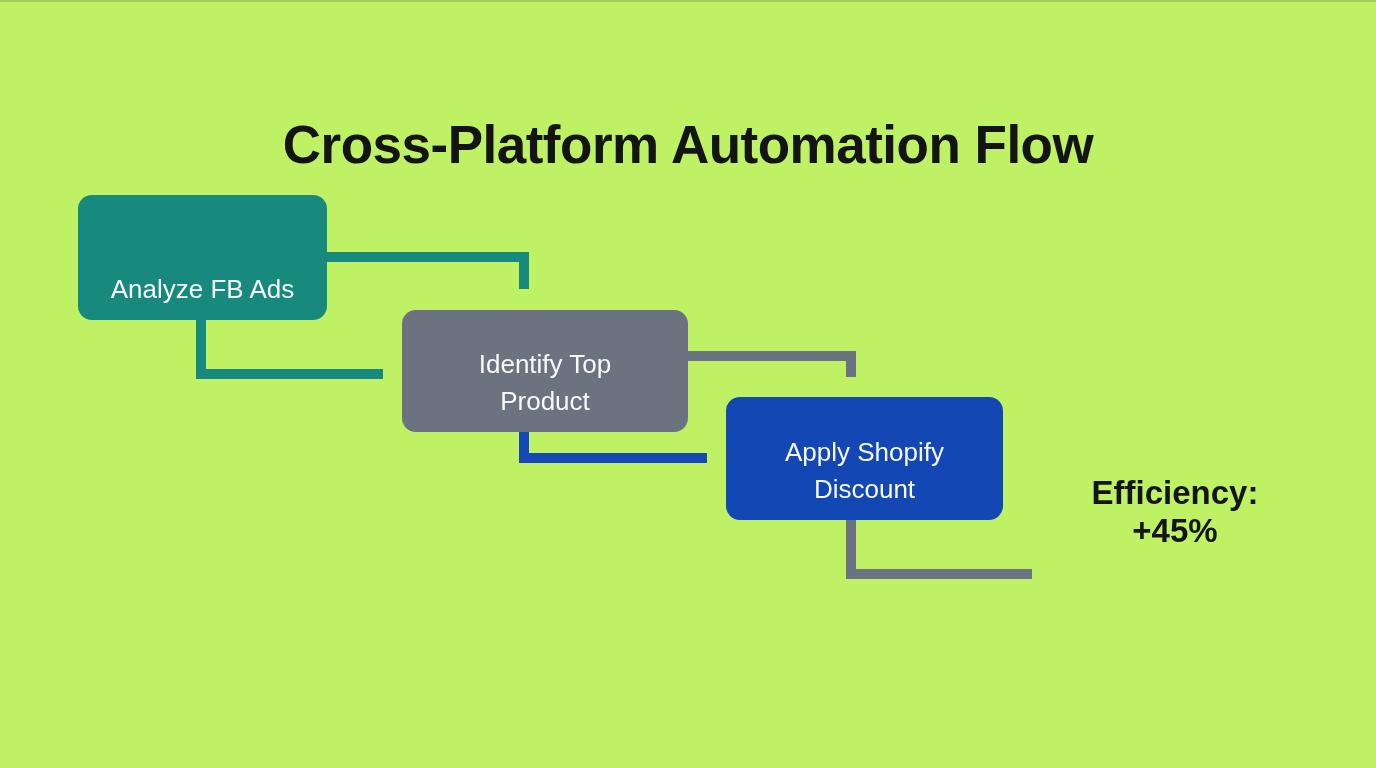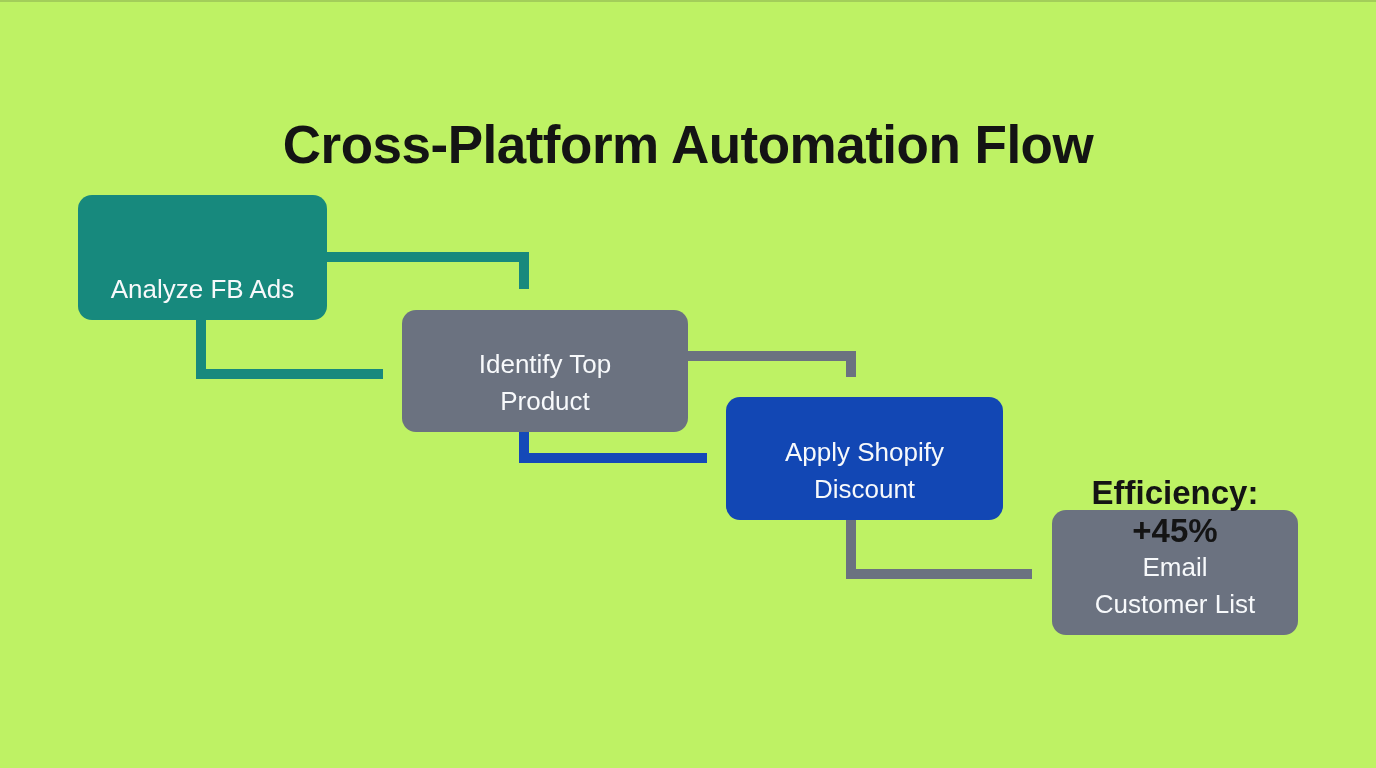--- a/index.html
+++ b/index.html
@@ -115,20 +115,16 @@
   <div class="node node-2" style="background-color: rgb(107, 114, 128);">
     <span>Identify Top
 Product</span>
   </div>
 
   <div class="node node-3" style="background-color: rgb(18, 71, 180);">
     <span>Apply Shopify
 Discount</span>
   </div>
 
-  <div class="node node-4" style="background-color: rgb(107, 114, 128);">
-    <span>Email
-Customer List</span>
-  </div>
 
   <div class="annotation">Efficiency: +45%</div>
 
 </div>
 
 </body></html>

